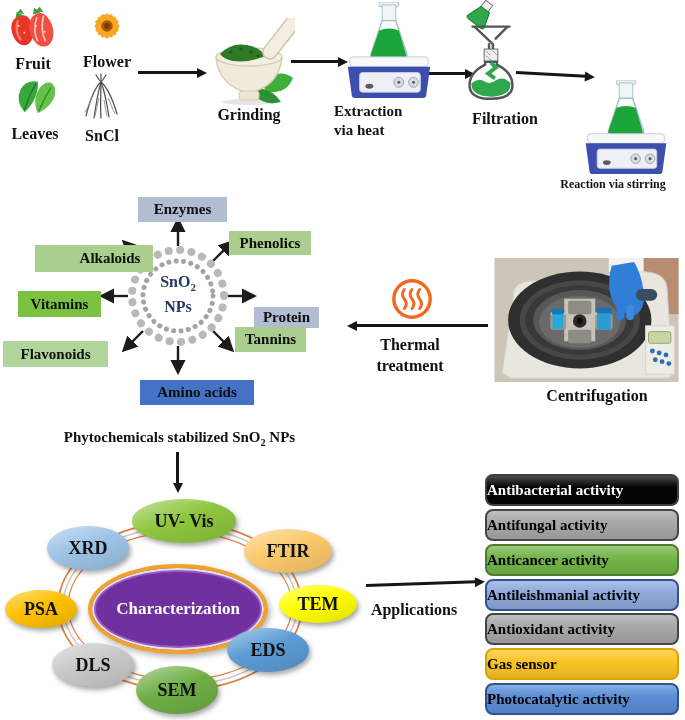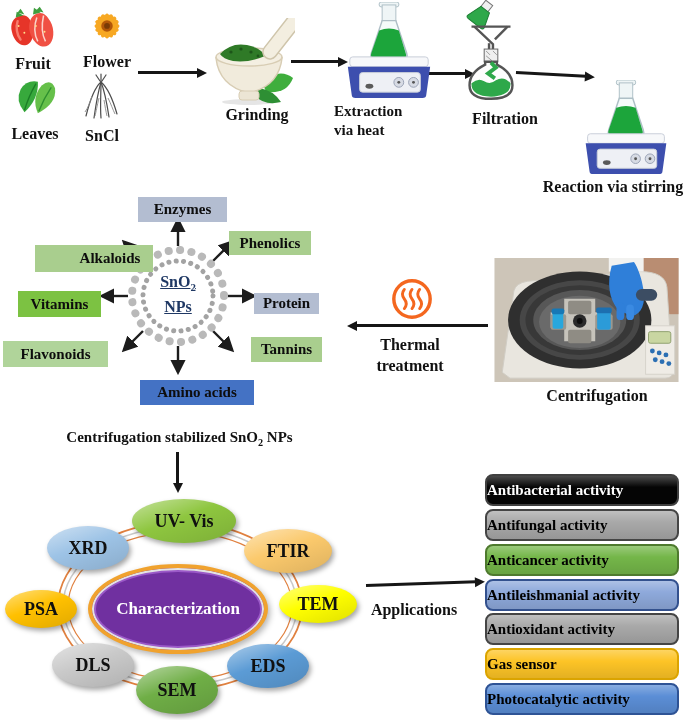--- a/index.html
+++ b/index.html
@@ -41,21 +41,21 @@
           color:#ffffff; font-size:17px; font-weight:bold; }
 
   
   .abar { position:absolute; left:485px; width:194px; height:32px; box-sizing:border-box;
           border:2px solid #333; border-radius:8px; display:flex; align-items:center;
           font-size:15px; font-weight:bold;
           background-image:linear-gradient(rgba(255,255,255,.28), rgba(255,255,255,0) 40%, rgba(0,0,0,.10)); }
 
   .core-text { position:absolute; left:143px; top:272px; width:70px; text-align:center;
                font-size:16px; font-weight:bold; line-height:19px; z-index:2; }
-  .core-text .ln { display:block;text-decoration:underline; }
+  .core-text .ln { display:block; }
 </style>
 </head>
 <body>
 
 <div id="fig">
 
   <svg class="abs" style="left:6px;top:3px" width="54" height="48" viewBox="0 0 54 50">
     <path d="M14,13 C6,15 3,22 5,30 C7,39 13,45 19,44 C25,43 28,36 27,27 C26,18 21,11 14,13 Z" fill="#e63529"></path>
     <path d="M11,19 C9,25 10,33 14,38" stroke="#f77d6e" stroke-width="2.5" fill="none" stroke-linecap="round"></path>
     <path d="M31,11 C23,14 21,25 25,34 C29,43 37,48 43,44 C49,40 50,28 45,19 C41,12 37,9 31,11 Z" fill="#f05043"></path>
@@ -127,21 +127,21 @@
     <ellipse cx="46" cy="39" rx="33" ry="9" fill="#f4efe2" stroke="#d8cdb4" stroke-width="1.5"></ellipse>
     <path d="M17,36 Q28,24 44,27 Q58,30 62,38 Q46,45 30,43 Q20,41 17,36 Z" fill="#2f7a27"></path>
     <circle cx="28" cy="34" r="1.6" fill="#1d5519"></circle>
       <circle cx="38" cy="31" r="1.6" fill="#1d5519"></circle>
     <circle cx="48" cy="34" r="1.6" fill="#1d5519"></circle>
       <circle cx="55" cy="38" r="1.4" fill="#1d5519"></circle>
     <g transform="rotate(38 70 30)">
       <rect x="63" y="-14" width="14" height="56" rx="7" fill="#f3eee0" stroke="#cfc5ab" stroke-width="1.5"></rect>
     </g>
   </svg>
-  <div class="lbl ctr" style="left:209px;top:106px;width:96px;font-size:16px">Grinding</div>
+  <div class="lbl ctr" style="left:201px;top:106px;width:96px;font-size:16px">Grinding</div>
 
   <svg class="abs" style="left:343px;top:2px" width="92" height="98" viewBox="0 0 92 100">
     <rect x="36" y="0" width="20" height="5" rx="2" fill="#eff5f6" stroke="#aebfc6"></rect>
     <rect x="39" y="3" width="14" height="17" fill="#eff5f6" stroke="#aebfc6"></rect>
     <path d="M39,19 L28,52 Q26,58 32,58 L60,58 Q66,58 64,52 L53,19 Z" fill="#f4fbfa" stroke="#aebfc6" stroke-width="1.5"></path>
     <path d="M36,29 L28,52 Q26,57 32,57 L60,57 Q65,57 63,52 L56,29 Q46,25 36,29 Z" fill="#1ca53b"></path>
     <rect x="6" y="56" width="80" height="10" rx="3" fill="#f7f8fa" stroke="#c8cdd8"></rect>
     <path d="M4,66 L88,66 L84,95 Q84,98 80,98 L12,98 Q8,98 8,95 Z" fill="#3d4fae"></path>
     <rect x="16" y="72" width="62" height="20" rx="3" fill="#eef0f5" stroke="#c8cdd8"></rect>
     <circle cx="56" cy="82" r="5" fill="#d7dbe4" stroke="#9aa2b5"></circle>
@@ -177,21 +177,21 @@
     <path d="M36,29 L28,52 Q26,57 32,57 L60,57 Q65,57 63,52 L56,29 Q46,25 36,29 Z" fill="#1ca53b"></path>
     <rect x="6" y="56" width="80" height="10" rx="3" fill="#f7f8fa" stroke="#c8cdd8"></rect>
     <path d="M4,66 L88,66 L84,95 Q84,98 80,98 L12,98 Q8,98 8,95 Z" fill="#3d4fae"></path>
     <rect x="16" y="72" width="62" height="20" rx="3" fill="#eef0f5" stroke="#c8cdd8"></rect>
     <circle cx="56" cy="82" r="5" fill="#d7dbe4" stroke="#9aa2b5"></circle>
       <circle cx="56" cy="82" r="1.5" fill="#555"></circle>
     <circle cx="71" cy="82" r="5" fill="#d7dbe4" stroke="#9aa2b5"></circle>
       <circle cx="71" cy="82" r="1.5" fill="#555"></circle>
     <ellipse cx="26" cy="86" rx="4" ry="2.5" fill="#5a5a5a"></ellipse>
   </svg>
-  <div class="lbl ctr" style="left:540px;top:178px;width:146px;font-size:16px">Reaction via stirring</div>
+  <div class="lbl ctr" style="left:540px;top:178px;width:146px;font-size:12px">Reaction via stirring</div>
 
   <svg class="abs" style="left:88px;top:206px" width="180" height="180" viewBox="0 0 180 180">
     <defs>
       <marker id="ah" viewBox="0 0 10 10" refX="8" refY="5" markerWidth="6.5" markerHeight="6.5" orient="auto">
         <path d="M0,0 L10,5 L0,10 Z" fill="#1c1c1c"></path>
       </marker>
     </defs>
     <g stroke="#1c1c1c" stroke-width="2.4" marker-end="url(#ah)">
       <line x1="90" y1="40" x2="90" y2="14"></line>
       <line x1="90" y1="140" x2="90" y2="166"></line>
@@ -209,22 +209,22 @@
   </svg>
   <div class="core-text" style="color: rgb(31, 56, 100);">
     <span class="ln"><span>SnO</span><sub>2</sub></span>
     <span class="ln">NPs</span>
   </div>
 
   <div class="pbox" style="left: 138px; top: 197px; width: 89px; height: 25px; background-color: rgb(179, 189, 209);">Enzymes</div>
   <div class="pbox" style="left: 229px; top: 231px; width: 82px; height: 24px; background-color: rgb(169, 206, 142);">Phenolics</div>
   <div class="pbox" style="left: 35px; top: 245px; width: 86px; height: 27px; background-color: rgb(169, 206, 142); padding-left: 32px;">Alkaloids</div>
   <div class="pbox" style="left: 18px; top: 291px; width: 83px; height: 26px; background-color: rgb(124, 194, 66);">Vitamins</div>
-  <div class="pbox" style="left: 254px; top: 293px; width: 65px; height: 21px; background-color: rgb(179, 189, 209);">Protein</div>
-  <div class="pbox" style="left: 235px; top: 337px; width: 71px; height: 25px; background-color: rgb(169, 206, 142); margin-left: 16px;">Tannins</div>
+  <div class="pbox" style="left: 254px; top: 307px; width: 65px; height: 21px; background-color: rgb(179, 189, 209);">Protein</div>
+  <div class="pbox" style="left: 235px; top: 327px; width: 71px; height: 25px; background-color: rgb(169, 206, 142);">Tannins</div>
   <div class="pbox" style="left: 3px; top: 341px; width: 105px; height: 26px; background-color: rgb(176, 212, 154);">Flavonoids</div>
   <div class="pbox" style="left: 140px; top: 380px; width: 114px; height: 25px; background-color: rgb(68, 114, 196);">Amino acids</div>
 
   <svg class="abs" style="left:390px;top:276px" width="44" height="46" viewBox="0 0 46 46">
     <circle cx="23" cy="23" r="19" fill="none" stroke="#f4671f" stroke-width="3.6"></circle>
     <g fill="none" stroke="#f4671f" stroke-width="3" stroke-linecap="round">
       <path d="M15,13 q-4,5 0,10 q4,5 0,10"></path>
       <path d="M23,13 q-4,5 0,10 q4,5 0,10"></path>
       <path d="M31,13 q-4,5 0,10 q4,5 0,10"></path>
     </g>
@@ -263,36 +263,36 @@
     <circle cx="163" cy="96" r="2.5" fill="#2b6fb3"></circle>
       <circle cx="170" cy="98" r="2.5" fill="#2b6fb3"></circle>
       <circle cx="177" cy="100" r="2.5" fill="#2b6fb3"></circle>
     <circle cx="166" cy="105" r="2.5" fill="#2b6fb3"></circle>
       <circle cx="173" cy="107" r="2.5" fill="#2b6fb3"></circle>
       <circle cx="180" cy="109" r="2.5" fill="#2b6fb3"></circle>
   </svg>
   <div class="lbl ctr" style="left:512px;top:387px;width:170px;font-size:16px">Centrifugation</div>
 
   <div class="lbl ctr" style="left:32px;top:429px;width:295px;font-size:15px">
-    <span>Centrifugation stabilized SnO</span><sub>2</sub><span> NPs</span>
+    <span>Phytochemicals stabilized SnO</span><sub>2</sub><span> NPs</span>
   </div>
   <div class="var" style="left:176px;top:452px;height:32px"></div>
 
   <svg class="abs" style="left:46px;top:512px;z-index:1" width="268" height="188" viewBox="0 0 268 188">
     <ellipse cx="134" cy="94" rx="122" ry="84" fill="none" stroke="#e0803f" stroke-width="1.8"></ellipse>
     <ellipse cx="134" cy="94" rx="117" ry="79" fill="none" stroke="#c9c9c9" stroke-width="1.5"></ellipse>
     <ellipse cx="134" cy="94" rx="112" ry="74" fill="none" stroke="#e0803f" stroke-width="1.2"></ellipse>
   </svg>
 
   <div class="wheel-center" style="background-color: rgb(112, 48, 160);">Characterization</div>
 
   <div class="tech" style="left: 244px; top: 529px; width: 88px; height: 44px; background-color: rgb(251, 201, 108);">FTIR</div>
   <div class="tech" style="left: 132px; top: 499px; width: 104px; height: 44px; background-color: rgb(142, 198, 63);">UV- Vis</div>
   <div class="tech" style="left: 279px; top: 585px; width: 78px; height: 38px; background-color: rgb(255, 255, 0);">TEM</div>
-  <div class="tech" style="left: 227px; top: 644px; width: 82px; height: 44px; background-color: rgb(91, 155, 213);">EDS</div>
+  <div class="tech" style="left: 227px; top: 628px; width: 82px; height: 44px; background-color: rgb(91, 155, 213);">EDS</div>
   <div class="tech" style="left: 136px; top: 666px; width: 82px; height: 48px; background-color: rgb(111, 174, 70);">SEM</div>
   <div class="tech" style="left: 52px; top: 643px; width: 82px; height: 44px; background-color: rgb(201, 201, 201);">DLS</div>
   <div class="tech" style="left: 5px; top: 590px; width: 72px; height: 38px; background-color: rgb(255, 192, 0);">PSA</div>
   <div class="tech" style="left: 47px; top: 526px; width: 82px; height: 44px; background-color: rgb(157, 195, 230);">XRD</div>
 
   <div class="ar r" style="left:366px;top:584px;width:110px;transform:rotate(-2deg);transform-origin:left center"></div>
   <div class="lbl ctr" style="left:362px;top:601px;width:104px;font-size:16px">Applications</div>
 
   <div class="abar" style="top: 474px; background-color: rgb(5, 5, 5); color: rgb(255, 255, 255); border-color: rgb(64, 64, 64);">Antibacterial activity</div>
   <div class="abar" style="top: 509px; background-color: rgb(168, 168, 168); color: rgb(0, 0, 0); border-color: rgb(69, 69, 69);">Antifungal activity</div>

